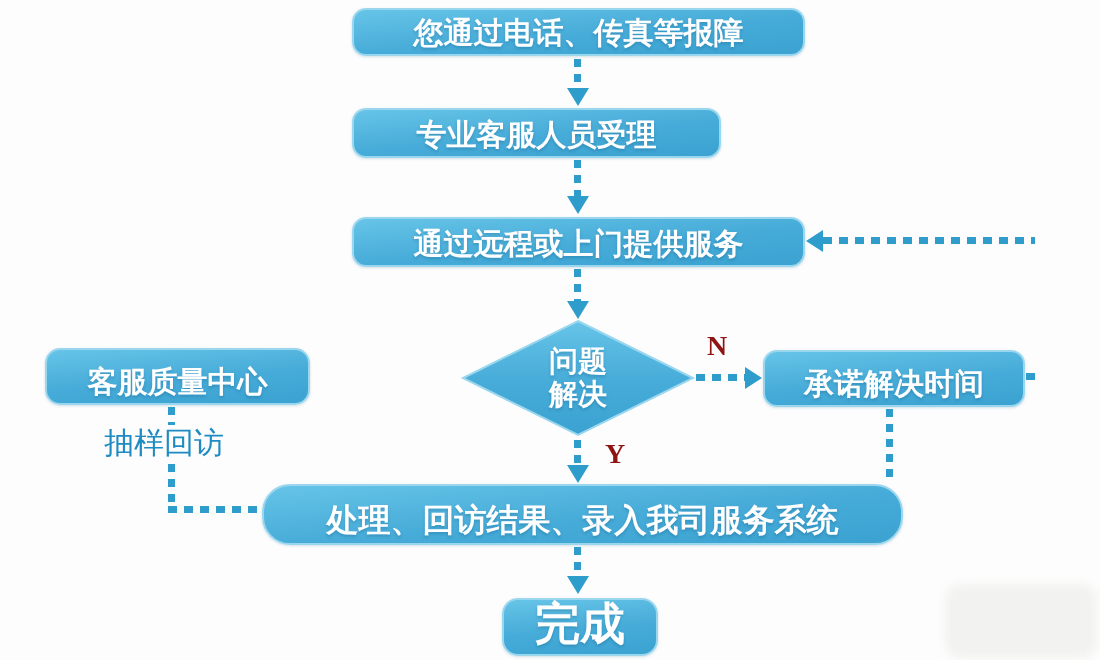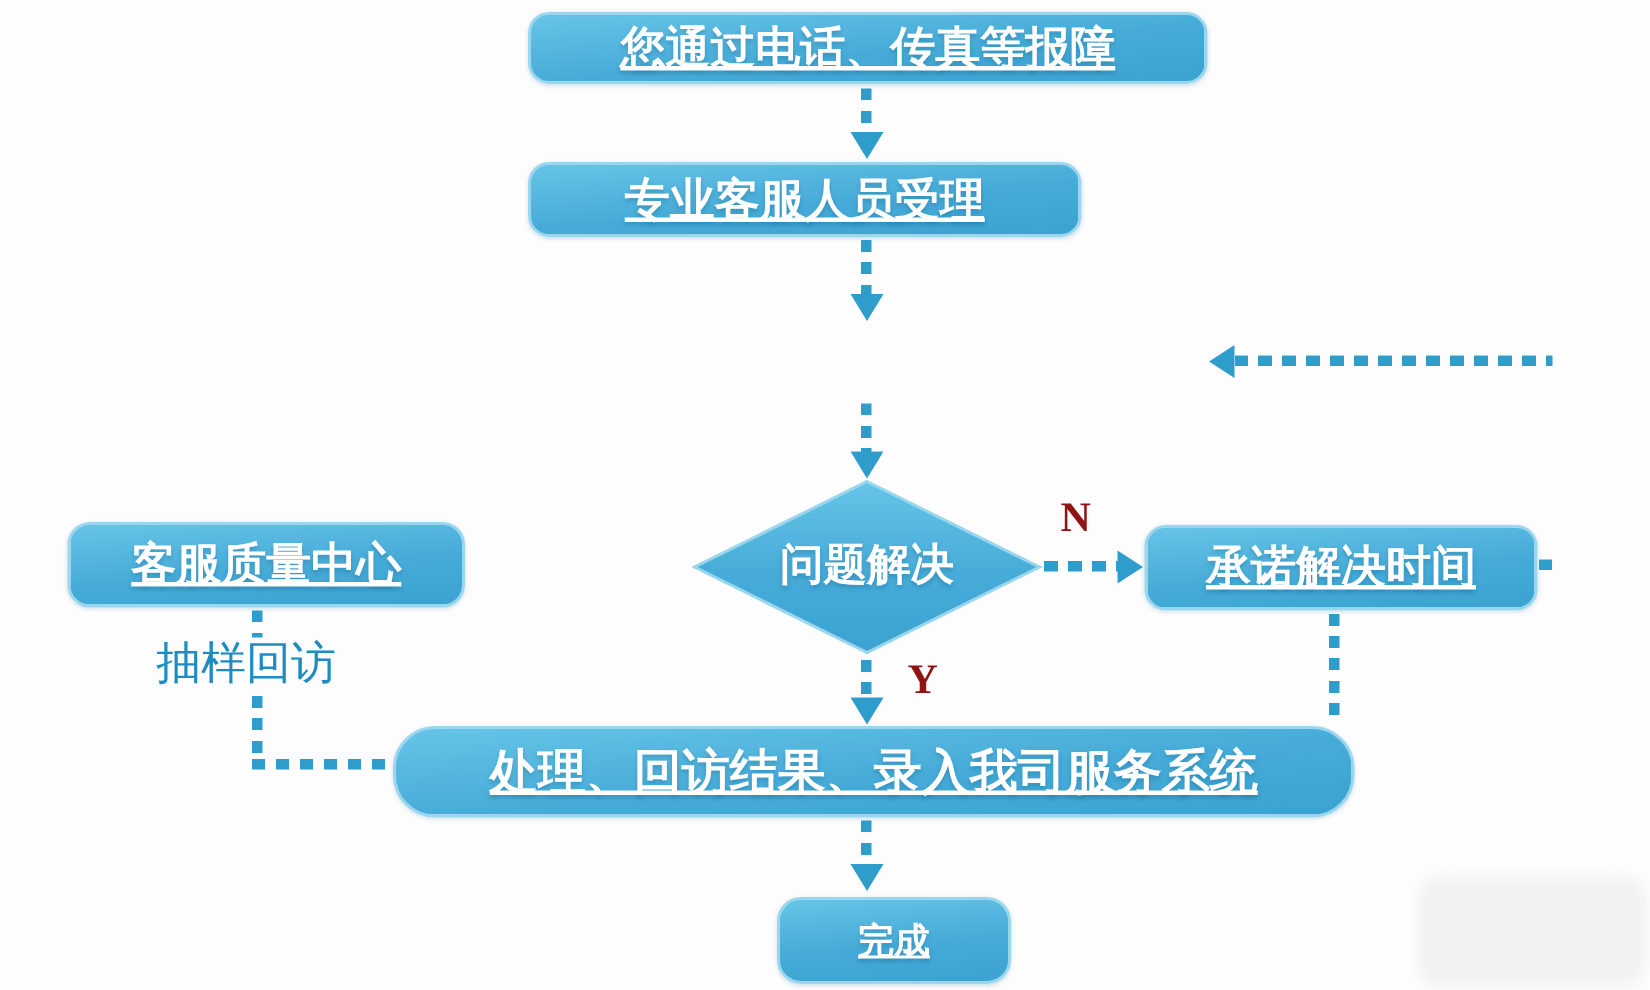--- a/index.html
+++ b/index.html
@@ -17,30 +17,29 @@
   body {
     font-family: "Liberation Sans", "DejaVu Sans", sans-serif;
     width: 1100px; height: 660px; overflow: hidden;
   }
   .canvas {
     position: relative; width: 1100px; height: 660px;
     background: #fdfdfd; overflow: hidden;
   }
   .node {
     position: absolute;
-    display: flex; align-items: center; justify-content: center;
+    display: flex; align-items: flex-end; justify-content: center;
     background: linear-gradient(175deg, var(--node-fill-top) 0%, var(--node-fill) 55%, #3BA2D1 100%);
     border: 2px solid var(--node-border);
     border-radius: 14px;
     color: var(--node-text);
     font-weight: bold;
     text-shadow: 0 2px 3px rgba(0, 70, 110, 0.25);
     box-shadow: 0 1px 3px rgba(0, 90, 130, 0.18);
     white-space: nowrap;
-    text-decoration: underline;
   }
   .dash-v {
     position: absolute; width: 7px;
     background: repeating-linear-gradient(180deg,
       var(--connector) 0px, var(--connector) 8px,
       transparent 8px, transparent 15px);
   }
   .dash-h {
     position: absolute; height: 7px;
     background: repeating-linear-gradient(90deg,
@@ -76,21 +75,21 @@
     position: absolute;
     color: var(--sampling-label);
     font-weight: normal;
     font-size: 30px; line-height: 1;
     white-space: nowrap;
   }
   .diamond-wrap { position: absolute; left: 460px; top: 318px; width: 236px; height: 120px; }
   .diamond-wrap svg { position: absolute; left: 0; top: 0; }
   .diamond-text {
     position: absolute; inset: 0;
-    display: flex; flex-direction: row;
+    display: flex; flex-direction: column;
     align-items: center; justify-content: center;
     color: var(--node-text); font-weight: bold;
     font-size: 29px; line-height: 1.15;
     text-shadow: 0 2px 3px rgba(0, 70, 110, 0.25);
   }
   .watermark {
     position: absolute; left: 945px; top: 584px;
     width: 152px; height: 74px;
     background: var(--watermark);
     border-radius: 16px;
@@ -109,20 +108,23 @@
   <div class="dash-v" style="left:574px; top:59px; height:30px;"></div>
   <div class="arrow-down" style="left:567px; top:88px;"></div>
 
   <div class="node" style="left:352px; top:108px; width:369px; height:50px; font-size:30px;">
     <span>专业客服人员受理</span>
   </div>
 
   <div class="dash-v" style="left:574px; top:160px; height:36px;"></div>
   <div class="arrow-down" style="left:567px; top:196px;"></div>
 
+  <div class="node" style="left:352px; top:217px; width:453px; height:50px; font-size:30px;">
+    <span>通过远程或上门提供服务</span>
+  </div>
 
   <div class="dash-v" style="left:574px; top:269px; height:33px;"></div>
   <div class="arrow-down" style="left:567px; top:301px;"></div>
 
   <div class="diamond-wrap">
     <svg width="236" height="120" viewBox="0 0 236 120">
       <defs>
         <linearGradient id="dg" x1="0" y1="0" x2="0" y2="1">
           <stop offset="0" stop-color="#66C4E7"></stop>
           <stop offset="0.55" stop-color="#46ABD8"></stop>
@@ -163,19 +165,19 @@
   <div class="dash-v" style="left:168px; top:464px; height:44px;"></div>
   <div class="dash-h" style="left:168px; top:506px; width:92px;"></div>
 
   <div class="node" style="left:262px; top:484px; width:641px; height:61px; font-size:32px; border-radius:28px;">
     <span>处理、回访结果、录入我司服务系统</span>
   </div>
 
   <div class="dash-v" style="left:574px; top:547px; height:28px;"></div>
   <div class="arrow-down" style="left:567px; top:576px;"></div>
 
-  <div class="node" style="left:502px; top:598px; width:156px; height:58px; font-size:24px; border-radius:16px;margin-left:16px;">
+  <div class="node" style="left:502px; top:598px; width:156px; height:58px; font-size:45px; border-radius:16px;">
     <span>完成</span>
   </div>
 
   <div class="watermark"></div>
 
 </div>
 
 </body></html>

